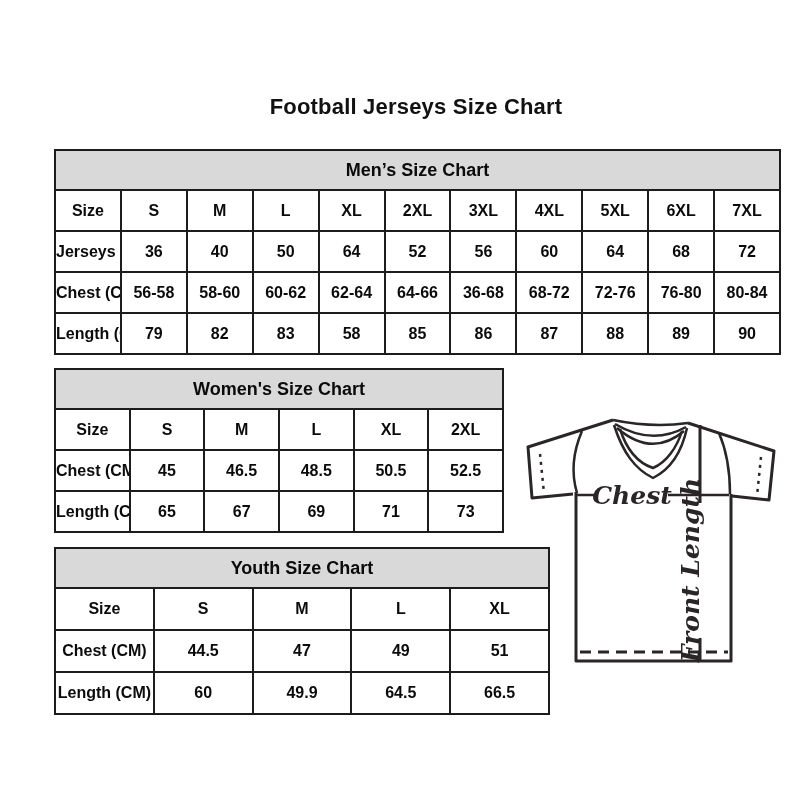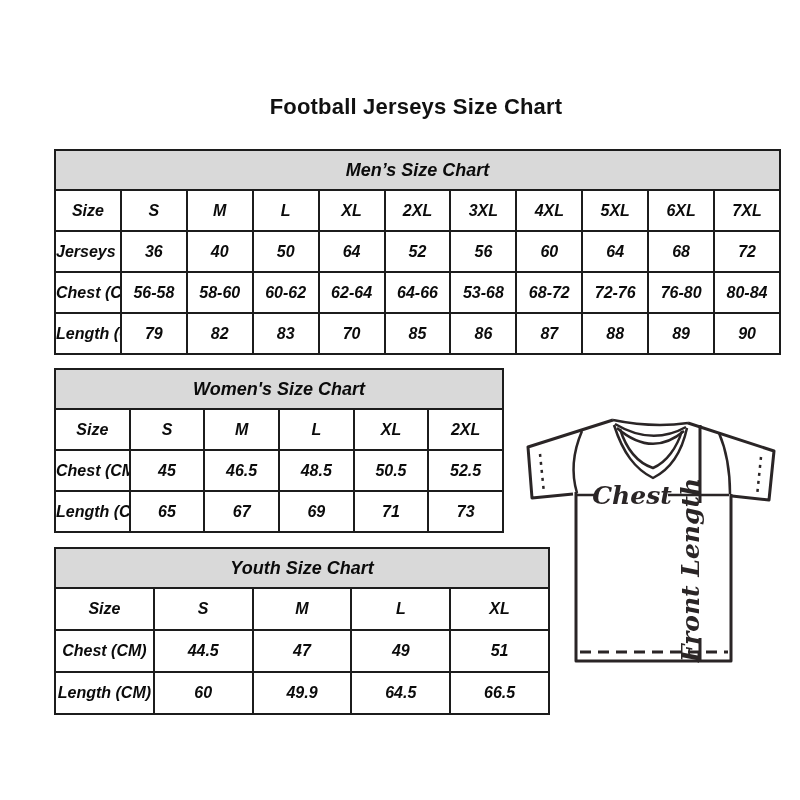--- a/index.html
+++ b/index.html
@@ -22,21 +22,20 @@
     left: 0;
     width: 100%;
     text-align: center;
     font-size: 22px;
     font-weight: bold;
     color: #111111;
     letter-spacing: 0.2px;
   }
   .size-table {
     position: absolute;
-    font-style: italic;
   }
   .size-table table {
     border-collapse: collapse;
     table-layout: fixed;
     width: 100%;
   }
   .size-table th, .size-table td {
     border: 2px solid #1c1c1c;
     text-align: center;
     vertical-align: middle;
@@ -148,32 +147,32 @@
             <td class="val">68</td>
             <td class="val">72</td>
           </tr>
           <tr>
             <td class="label">Chest (CM)</td>
             <td class="val">56-58</td>
             <td class="val">58-60</td>
             <td class="val">60-62</td>
             <td class="val">62-64</td>
             <td class="val">64-66</td>
-            <td class="val">53-68</td>
+            <td class="val">36-68</td>
             <td class="val">68-72</td>
             <td class="val">72-76</td>
             <td class="val">76-80</td>
             <td class="val">80-84</td>
           </tr>
           <tr>
             <td class="label">Length (CM)</td>
             <td class="val">79</td>
             <td class="val">82</td>
             <td class="val">83</td>
-            <td class="val">70</td>
+            <td class="val">58</td>
             <td class="val">85</td>
             <td class="val">86</td>
             <td class="val">87</td>
             <td class="val">88</td>
             <td class="val">89</td>
             <td class="val">90</td>
           </tr>
         </tbody>
     </table>
   </div>

